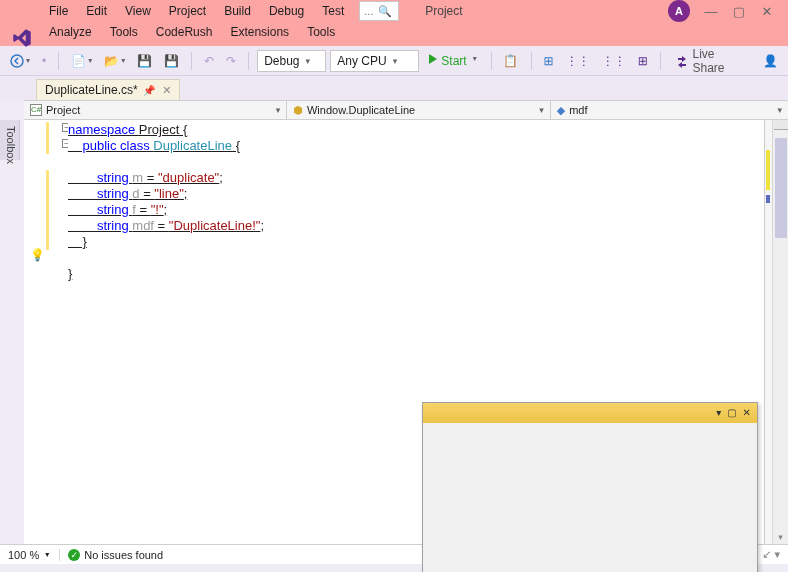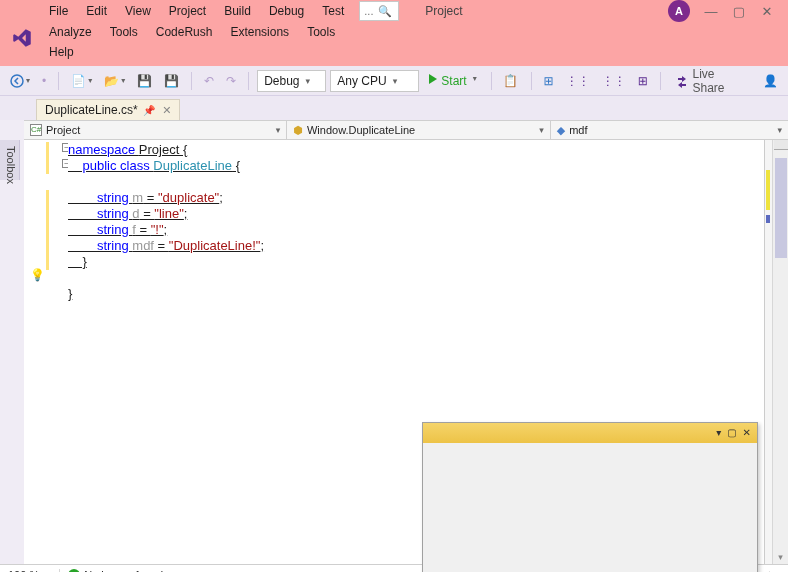--- a/index.html
+++ b/index.html
@@ -95,23 +95,20 @@
         <path fill="#5c2d91" d="M22 2l8 4v20l-8 4-12-12-6 4-2-1V11l2-1 6 4L22 2zm0 8l-6 6 6 6V10z"></path>
       </svg>
   </div>
   <div class="menurow">
     <span class="mi">Analyze</span>
     <span class="mi">Tools</span>
     <span class="mi">CodeRush</span>
     <span class="mi">Extensions</span>
     <span class="mi">Tools</span>
   </div>
-  <div class="menurow">
-    <span class="mi">Help</span>
-  </div>
 </div>
 
 <div class="toolbar">
   <span class="tbtn">
       <svg width="14" height="14">
         <circle cx="7" cy="7" r="6" fill="none" stroke="#3478c6" stroke-width="1.5"></circle>
         <path d="M8 4l-3 3 3 3" fill="none" stroke="#3478c6" stroke-width="1.5"></path>
       </svg>
       <span style="font-size:8px;color:#666">▾</span>
     </span>

